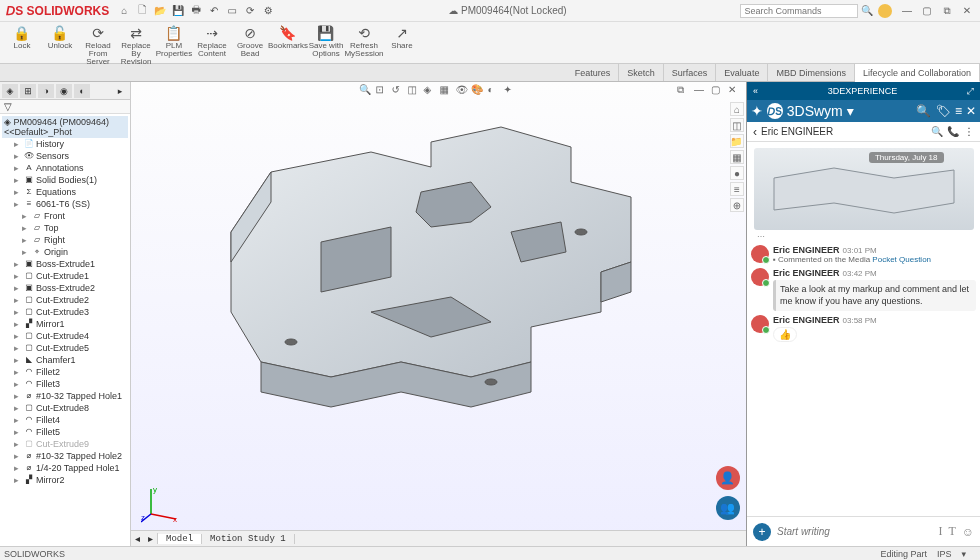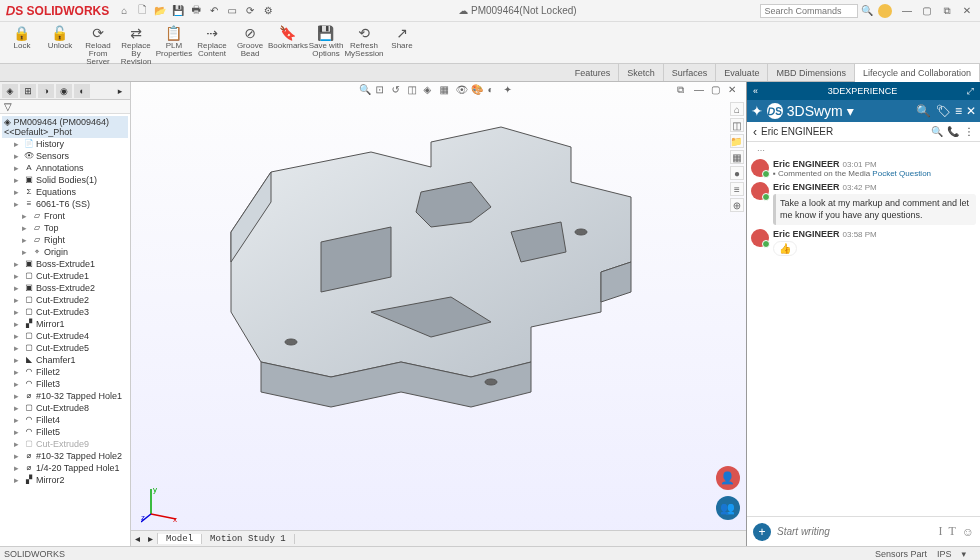--- a/index.html
+++ b/index.html
@@ -4,21 +4,21 @@
 <style>
 * { margin: 0; padding: 0; box-sizing: border-box; font-family: "Segoe UI", Arial, sans-serif; }
 body { width: 980px; height: 560px; background: #fff; overflow: hidden; font-size: 10px; color: #333; }
 
 
 .titlebar { height: 22px; background: #f4f4f4; display: flex; align-items: center; padding: 0 6px; border-bottom: 1px solid #ddd; }
 .titlebar .logo { color: #d9272e; font-weight: bold; font-size: 12px; margin-right: 8px; }
 .titlebar .qat { display: flex; gap: 4px; align-items: center; }
 .titlebar .qat span { width: 14px; height: 14px; display: flex; align-items: center; justify-content: center; font-size: 10px; color: #555; }
 .titlebar .doctitle { flex: 1; text-align: center; font-size: 10px; color: #666; }
-.titlebar .search { width: 98px; height: 14px; border: 1px solid #ccc; font-size: 9px; padding: 0 4px; background: #fff; }
+.titlebar .search { width: 118px; height: 14px; border: 1px solid #ccc; font-size: 9px; padding: 0 4px; background: #fff; }
 .titlebar .wincontrols { display: flex; gap: 6px; margin-left: 8px; }
 .titlebar .wincontrols span { width: 14px; height: 14px; display: flex; align-items: center; justify-content: center; font-size: 10px; color: #666; }
 
 
 .ribbon { height: 42px; background: #f4f4f4; border-bottom: 1px solid #ccc; display: flex; align-items: flex-start; padding: 2px 4px; gap: 2px; }
 .ribbon .rbtn { display: flex; flex-direction: column; align-items: center; width: 36px; font-size: 8px; color: #555; }
 .ribbon .rbtn .ricon { width: 18px; height: 18px; display: flex; align-items: center; justify-content: center; font-size: 14px; }
 .ribbon .rbtn .rlbl { text-align: center; line-height: 1; }
 
 
@@ -432,20 +432,29 @@
       <span class="xicon">✕</span>
     </div>
     <div class="xchat">
       <span class="back">‹</span>
       <span class="name">Eric ENGINEER</span>
       <span>🔍</span>
       <span>📞</span>
       <span>⋮</span>
     </div>
     <div class="xfeed" id="xfeed">
+      <div class="videothumb">
+        <div class="dpill">Thursday, July 18</div>
+        <div class="play">▶</div>
+        <svg width="220" height="82" style="position:absolute;top:0;left:0;">
+            <g stroke="#8a9299" fill="#d8dde2">
+              <path d="M20,30 L80,20 L140,30 L200,22 L200,55 L140,65 L80,55 L20,62 Z"></path>
+            </g>
+          </svg>
+      </div>
       <div style="font-size:8px;color:#888;padding-left:6px;">⋯</div>
         <div class="msg">
           <div class="avatar eng"></div>
           <div class="body">
             <div><span class="who">Eric ENGINEER</span><span class="time">03:01 PM</span></div>
             <div class="action">▪ Commented on the Media <span class="link">Pocket Question</span></div>
           </div>
         </div>
         <div class="msg">
           <div class="avatar eng"></div>
@@ -469,16 +478,16 @@
   </div>
 </div>
 
 <div class="fabs">
   <div class="fab red">👤</div>
   <div class="fab blue">👥</div>
 </div>
 
 <div class="statusbar">
   <span class="sleft">SOLIDWORKS</span>
-  <span>Sensors Part</span>
+  <span>Editing Part</span>
   <span>IPS</span>
   <span>▾</span>
 </div>
 
 </body></html>

